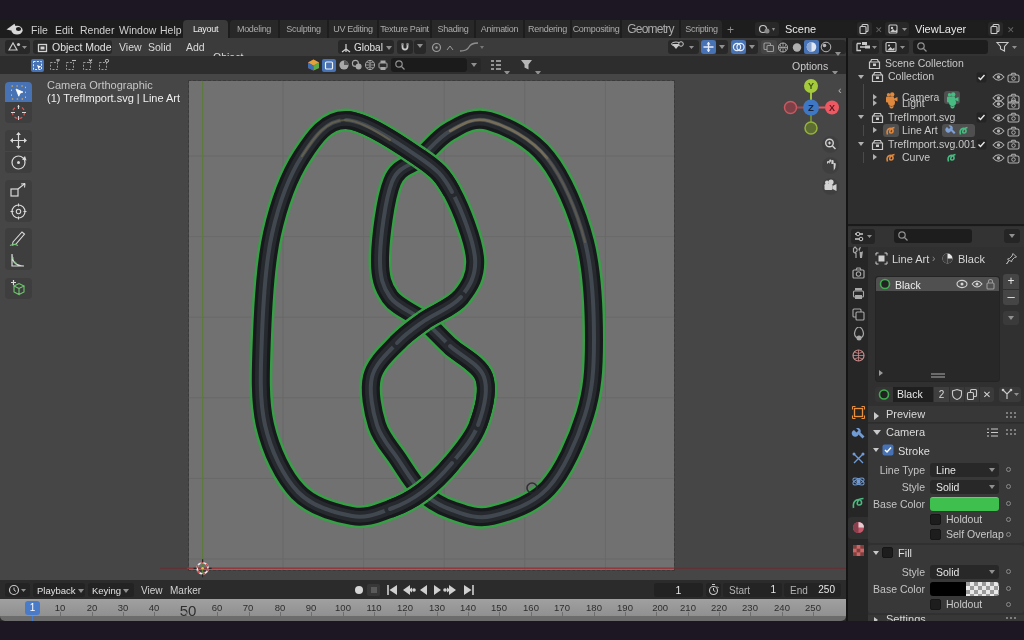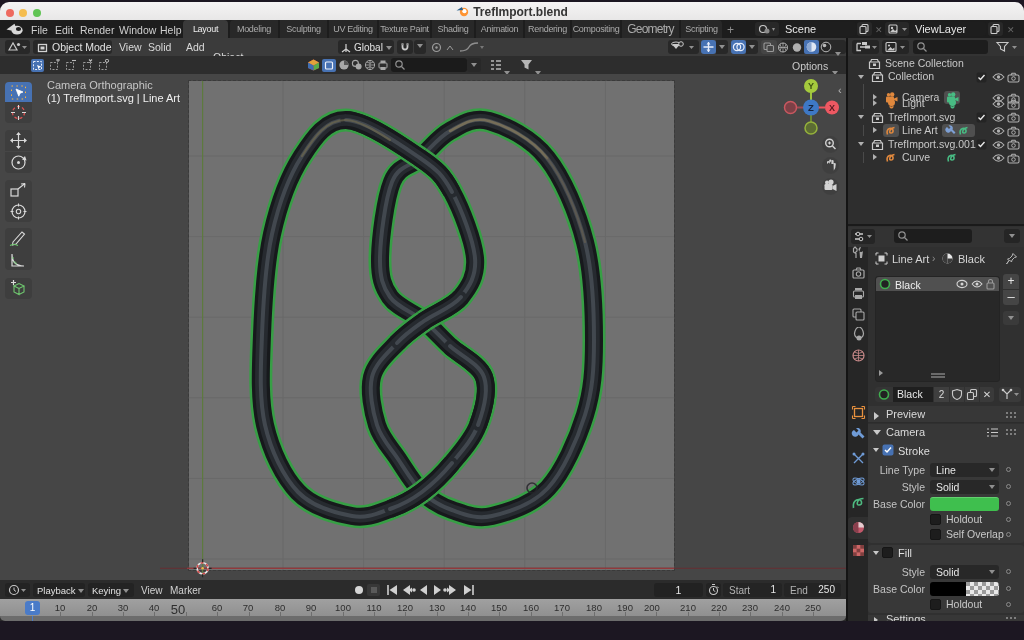--- a/index.html
+++ b/index.html
@@ -32,30 +32,20 @@
 .trow{position:absolute;height:13.5px;font-size:10.5px;color:#c8c8c8;line-height:13.5px;white-space:nowrap;}
 .plabel{position:absolute;text-align:right;font-size:10.5px;color:#c3c3c3;}
 .pfield{position:absolute;background:#282828;border-radius:3px;color:#e5e5e5;font-size:10.5px;}
 .dot{position:absolute;width:5px;height:5px;border-radius:50%;border:1px solid #8a8a8a;}
 .chk{position:absolute;width:11px;height:11px;background:#1d1d1d;border-radius:2px;border:1px solid #151515;}
 .grip{position:absolute;width:11px;height:7px;color:transparent;background-image:radial-gradient(circle,#7e7e7e 1px,transparent 1.1px);background-size:4px 4px;overflow:hidden;}
 </style></head>
 <body>
 <div id="win">
 
-<div id="titlebar">
-<div class="tl" style="left:5.6px;background:#ee6a5f;"></div>
-<div class="tl" style="left:18.8px;background:#f5bd4f;"></div>
-<div class="tl" style="left:32.5px;background:#61c454;"></div>
-<div id="title"><svg width="13" height="11" viewBox="0 0 13 11" style="display:inline-block;vertical-align:-1px;margin-right:4px;">
-          <circle cx="8" cy="6" r="4.2" fill="#ff9432"></circle>
-          <circle cx="8.4" cy="5.2" r="2.1" fill="#fff"></circle>
-          <path d="M0.5 4.5 L6 1 L7 4 Z" fill="#2a5f8a"></path>
-        </svg>TrefImport.blend</div>
-</div>
 
 <div id="topbar">
 <svg class="abs" style="left:6px;top:2.5px;" width="18" height="13" viewBox="0 0 18 13">
         <ellipse cx="11" cy="7.2" rx="5.6" ry="4.4" fill="#d8d8d8"></ellipse>
         <ellipse cx="12.5" cy="6" rx="2.6" ry="2" fill="#1d1d1d"></ellipse>
         <path d="M0.5 6.5 L8.5 0.8 L10 4.5 L5 7.5 Z" fill="#d8d8d8"></path>
       </svg>
 <div class="menu" style="left:31px;">File</div>
 <div class="menu" style="left:55px;">Edit</div>
 <div class="menu" style="left:80px;">Render</div>
@@ -496,21 +486,21 @@
 <div id="scrub">
 <div class="abs" style="left:25px;top:1.5px;width:15px;height:14px;background:#4a7bc8;border-radius:3px;text-align:center;line-height:14px;font-size:10px;color:#fff;">1</div>
 <div class="txt" style="left:48px;top:2.5px;width:24px;text-align:center;font-size:9.5px;color:#2e2e2e;">10</div>
 <div class="abs" style="left:60.2px;top:13px;width:1px;height:4px;background:#6e6e6e;"></div>
 <div class="txt" style="left:80px;top:2.5px;width:24px;text-align:center;font-size:9.5px;color:#2e2e2e;">20</div>
 <div class="abs" style="left:91.6px;top:13px;width:1px;height:4px;background:#6e6e6e;"></div>
 <div class="txt" style="left:111px;top:2.5px;width:24px;text-align:center;font-size:9.5px;color:#2e2e2e;">30</div>
 <div class="abs" style="left:123.0px;top:13px;width:1px;height:4px;background:#6e6e6e;"></div>
 <div class="txt" style="left:142px;top:2.5px;width:24px;text-align:center;font-size:9.5px;color:#2e2e2e;">40</div>
 <div class="abs" style="left:154.3px;top:13px;width:1px;height:4px;background:#6e6e6e;"></div>
-<div class="txt" style="left:166px;top:2.5px;width:24px;text-align:center;font-size:13px;color:#2e2e2e;">50</div>
+<div class="txt" style="left:176px;top:2.5px;width:24px;text-align:center;font-size:15px;color:#2e2e2e;">50</div>
 <div class="abs" style="left:185.7px;top:13px;width:1px;height:4px;background:#6e6e6e;"></div>
 <div class="txt" style="left:205px;top:2.5px;width:24px;text-align:center;font-size:9.5px;color:#2e2e2e;">60</div>
 <div class="abs" style="left:217.1px;top:13px;width:1px;height:4px;background:#6e6e6e;"></div>
 <div class="txt" style="left:236px;top:2.5px;width:24px;text-align:center;font-size:9.5px;color:#2e2e2e;">70</div>
 <div class="abs" style="left:248.5px;top:13px;width:1px;height:4px;background:#6e6e6e;"></div>
 <div class="txt" style="left:268px;top:2.5px;width:24px;text-align:center;font-size:9.5px;color:#2e2e2e;">80</div>
 <div class="abs" style="left:279.8px;top:13px;width:1px;height:4px;background:#6e6e6e;"></div>
 <div class="txt" style="left:299px;top:2.5px;width:24px;text-align:center;font-size:9.5px;color:#2e2e2e;">90</div>
 <div class="abs" style="left:311.2px;top:13px;width:1px;height:4px;background:#6e6e6e;"></div>
 <div class="txt" style="left:331px;top:2.5px;width:24px;text-align:center;font-size:9.5px;color:#2e2e2e;">100</div>
@@ -526,21 +516,21 @@
 <div class="txt" style="left:487px;top:2.5px;width:24px;text-align:center;font-size:9.5px;color:#2e2e2e;">150</div>
 <div class="abs" style="left:499.4px;top:13px;width:1px;height:4px;background:#6e6e6e;"></div>
 <div class="txt" style="left:519px;top:2.5px;width:24px;text-align:center;font-size:9.5px;color:#2e2e2e;">160</div>
 <div class="abs" style="left:530.8px;top:13px;width:1px;height:4px;background:#6e6e6e;"></div>
 <div class="txt" style="left:550px;top:2.5px;width:24px;text-align:center;font-size:9.5px;color:#2e2e2e;">170</div>
 <div class="abs" style="left:562.2px;top:13px;width:1px;height:4px;background:#6e6e6e;"></div>
 <div class="txt" style="left:582px;top:2.5px;width:24px;text-align:center;font-size:9.5px;color:#2e2e2e;">180</div>
 <div class="abs" style="left:593.5px;top:13px;width:1px;height:4px;background:#6e6e6e;"></div>
 <div class="txt" style="left:613px;top:2.5px;width:24px;text-align:center;font-size:9.5px;color:#2e2e2e;">190</div>
 <div class="abs" style="left:624.9px;top:13px;width:1px;height:4px;background:#6e6e6e;"></div>
-<div class="txt" style="left:644px;top:2.5px;width:24px;text-align:left;font-size:9.5px;color:#2e2e2e;">200</div>
+<div class="txt" style="left:644px;top:2.5px;width:24px;text-align:right;font-size:9.5px;color:#2e2e2e;">200</div>
 <div class="abs" style="left:656.3px;top:13px;width:1px;height:4px;background:#6e6e6e;"></div>
 <div class="txt" style="left:676px;top:2.5px;width:24px;text-align:center;font-size:9.5px;color:#2e2e2e;">210</div>
 <div class="abs" style="left:687.6px;top:13px;width:1px;height:4px;background:#6e6e6e;"></div>
 <div class="txt" style="left:707px;top:2.5px;width:24px;text-align:center;font-size:9.5px;color:#2e2e2e;">220</div>
 <div class="abs" style="left:719.0px;top:13px;width:1px;height:4px;background:#6e6e6e;"></div>
 <div class="txt" style="left:738px;top:2.5px;width:24px;text-align:center;font-size:9.5px;color:#2e2e2e;">230</div>
 <div class="abs" style="left:750.4px;top:13px;width:1px;height:4px;background:#6e6e6e;"></div>
 <div class="txt" style="left:770px;top:2.5px;width:24px;text-align:center;font-size:9.5px;color:#2e2e2e;">240</div>
 <div class="abs" style="left:781.7px;top:13px;width:1px;height:4px;background:#6e6e6e;"></div>
 <div class="txt" style="left:801px;top:2.5px;width:24px;text-align:center;font-size:9.5px;color:#2e2e2e;">250</div>

